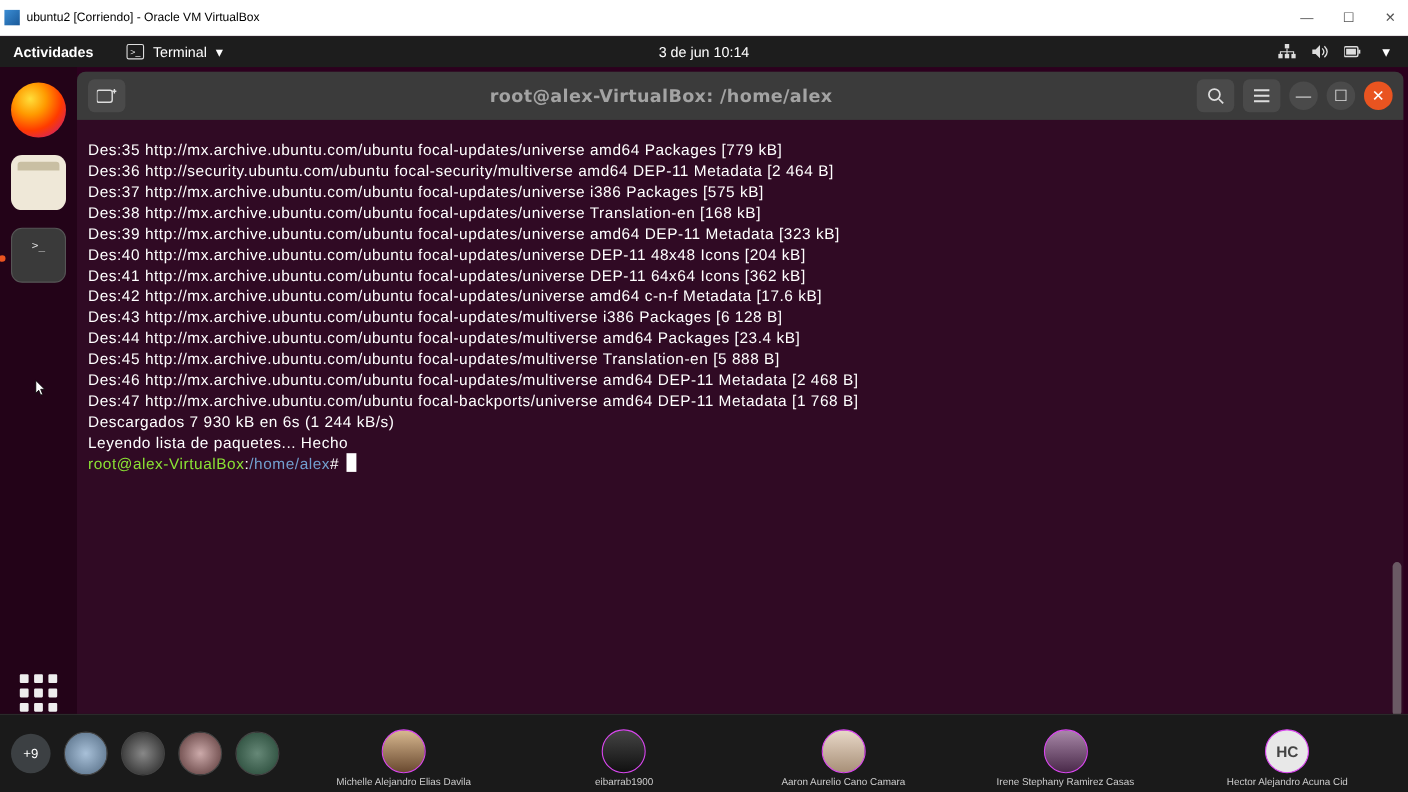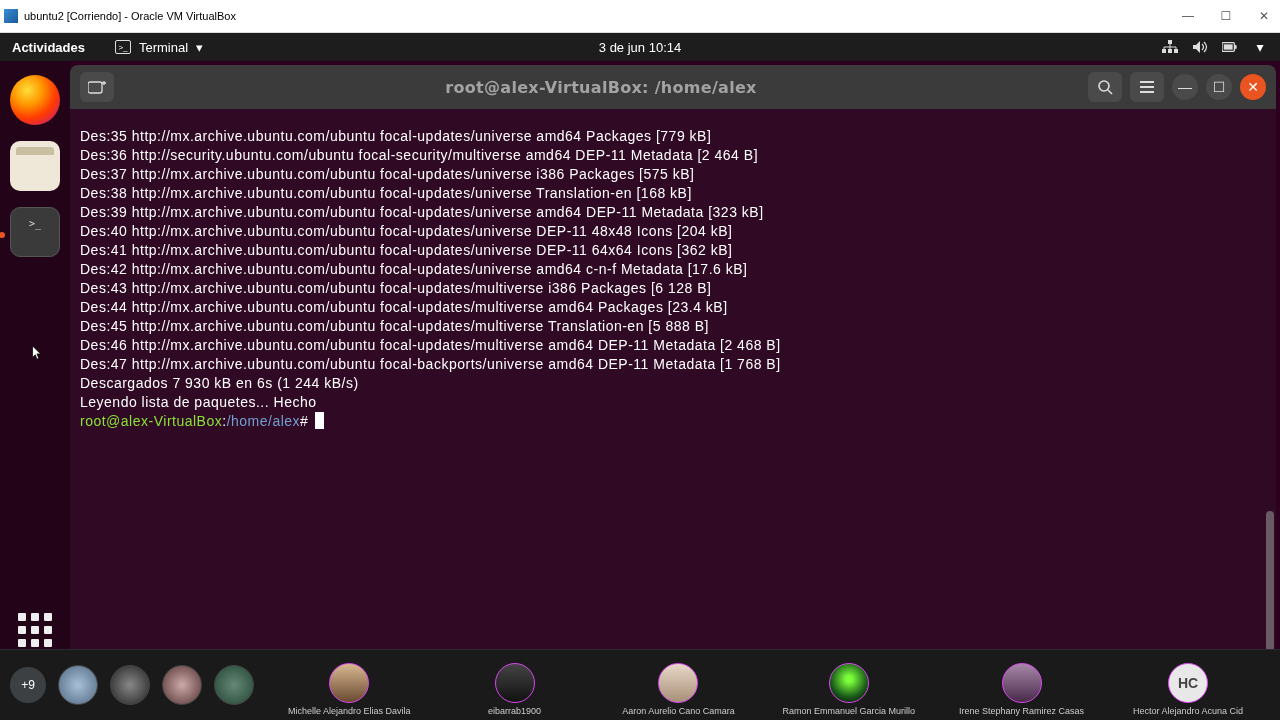--- a/index.html
+++ b/index.html
@@ -214,24 +214,20 @@
       </div>
     <div class="part">
         <div class="part-av p2"></div>
         <div class="part-name">eibarrab1900</div>
       </div>
     <div class="part">
         <div class="part-av p3"></div>
         <div class="part-name">Aaron Aurelio Cano Camara</div>
       </div>
     <div class="part">
-        <div class="part-av p4"></div>
-        <div class="part-name">Ramon Emmanuel Garcia Murillo</div>
-      </div>
-    <div class="part">
         <div class="part-av p6"></div>
         <div class="part-name">Irene Stephany Ramirez Casas</div>
       </div>
     <div class="part">
         <div class="part-av p7">HC</div>
         <div class="part-name">Hector Alejandro Acuna Cid</div>
       </div>
   </div>
 </div>
 

